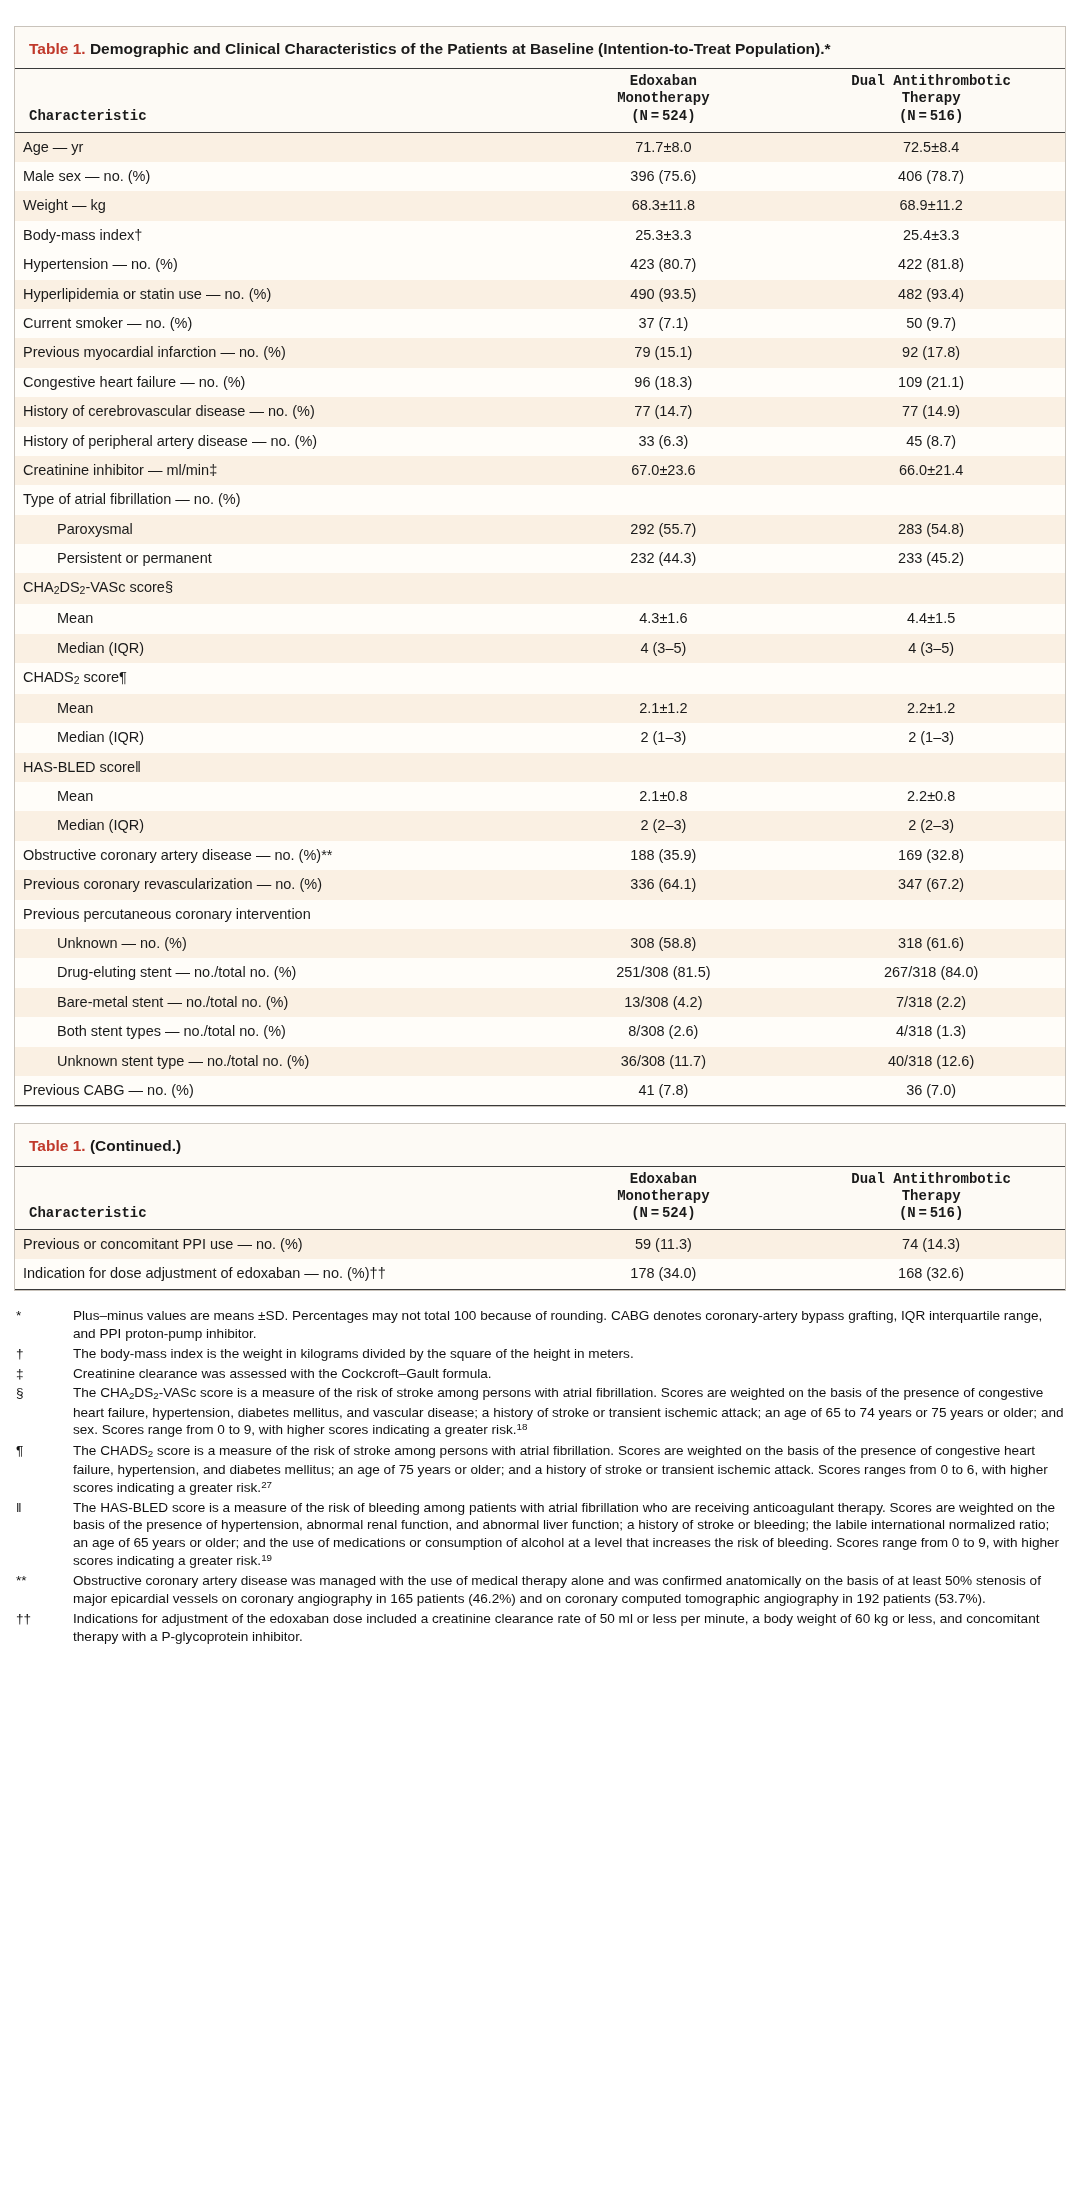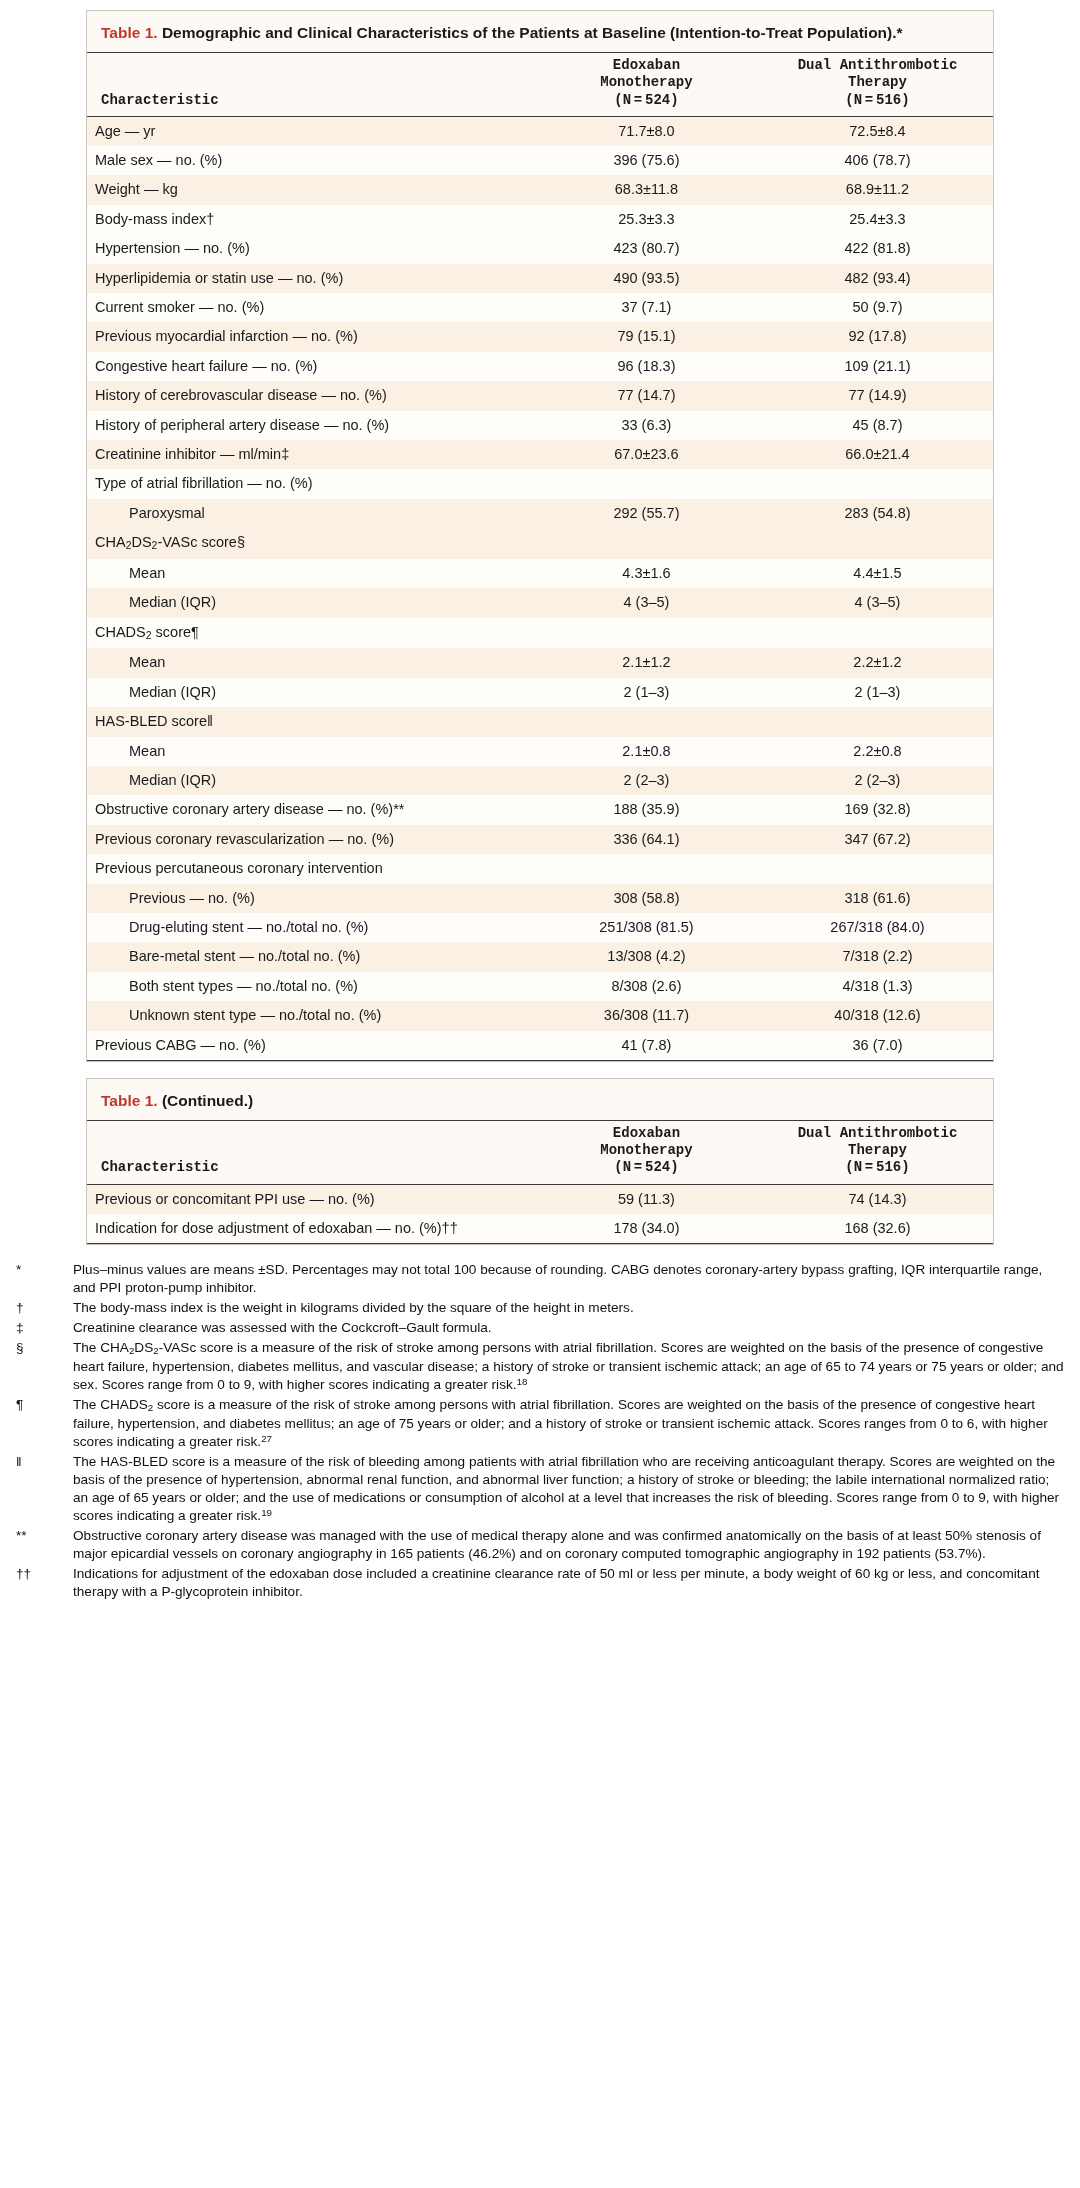--- a/index.html
+++ b/index.html
@@ -14,22 +14,22 @@
   }
   .page {
     width: 1080px;
     box-sizing: border-box;
     padding: 10px 14px 14px 14px;
   }
   .table-box {
     border: 1px solid #c9c3bb;
     background: #fdfaf5;
     box-sizing: border-box;
-    width: 908px;
-    margin: 0 auto 16px auto;
+    width: 1052px;
+    margin: 16px auto 16px auto;
   }
   .table-title {
     padding: 12px 14px 10px 14px;
     font-family: "Liberation Sans", sans-serif;
     font-size: 15.5px;
     font-weight: bold;
     color: #1a1a1a;
     line-height: 1.25;
   }
   .table-title .tnum {
@@ -210,20 +210,25 @@
           <tr class="plain">
             <td class="label">Type of atrial fibrillation — no. (%)</td>
             <td class="val"></td>
             <td class="val"></td>
           </tr>
           <tr class="shade">
             <td class="label indent1">Paroxysmal</td>
             <td class="val">292 (55.7)</td>
             <td class="val">283 (54.8)</td>
           </tr>
+          <tr class="plain">
+            <td class="label indent1">Persistent or permanent</td>
+            <td class="val">232 (44.3)</td>
+            <td class="val">233 (45.2)</td>
+          </tr>
           <tr class="shade">
             <td class="label">CHA<sub>2</sub>DS<sub>2</sub>-VASc score§</td>
             <td class="val"></td>
             <td class="val"></td>
           </tr>
           <tr class="plain">
             <td class="label indent1">Mean</td>
             <td class="val">4.3±1.6</td>
             <td class="val">4.4±1.5</td>
           </tr>
@@ -271,21 +276,21 @@
             <td class="label">Previous coronary revascularization — no. (%)</td>
             <td class="val">336 (64.1)</td>
             <td class="val">347 (67.2)</td>
           </tr>
           <tr class="plain">
             <td class="label">Previous percutaneous coronary intervention</td>
             <td class="val"></td>
             <td class="val"></td>
           </tr>
           <tr class="shade">
-            <td class="label indent1">Previous — no. (%)</td>
+            <td class="label indent1">Unknown — no. (%)</td>
             <td class="val">308 (58.8)</td>
             <td class="val">318 (61.6)</td>
           </tr>
           <tr class="plain">
             <td class="label indent1">Drug-eluting stent — no./total no. (%)</td>
             <td class="val">251/308 (81.5)</td>
             <td class="val">267/318 (84.0)</td>
           </tr>
           <tr class="shade">
             <td class="label indent1">Bare-metal stent — no./total no. (%)</td>

